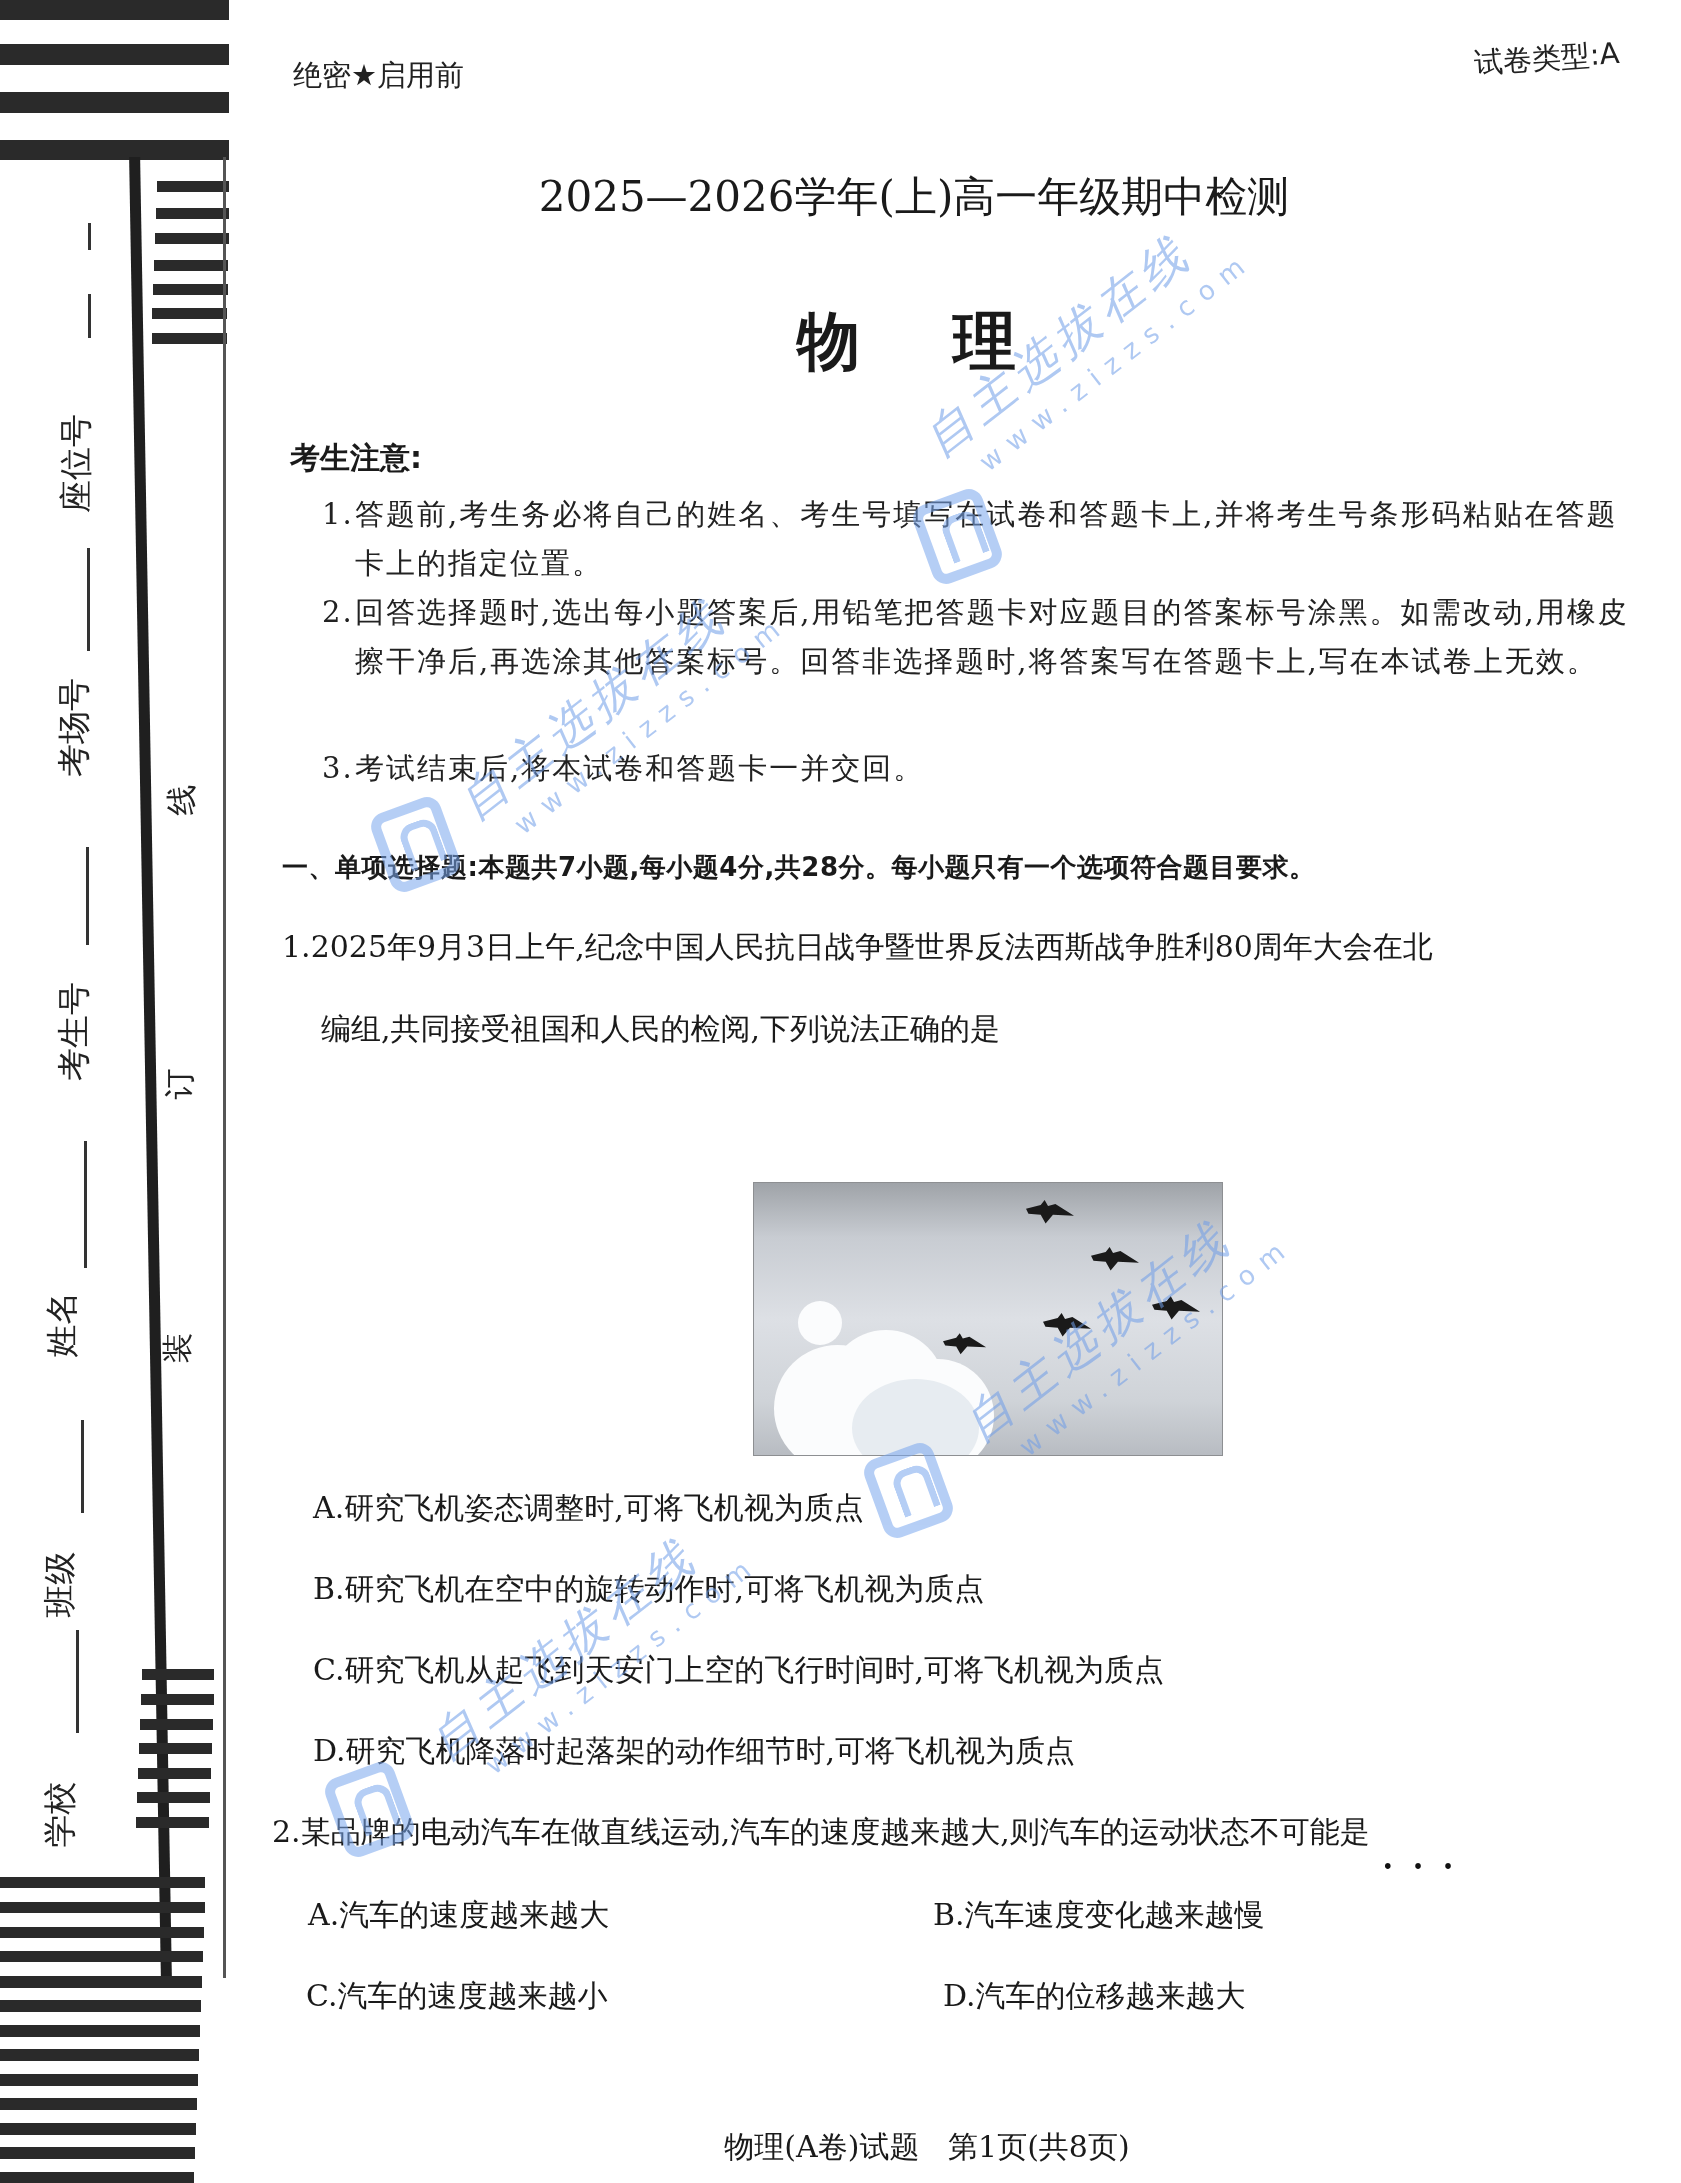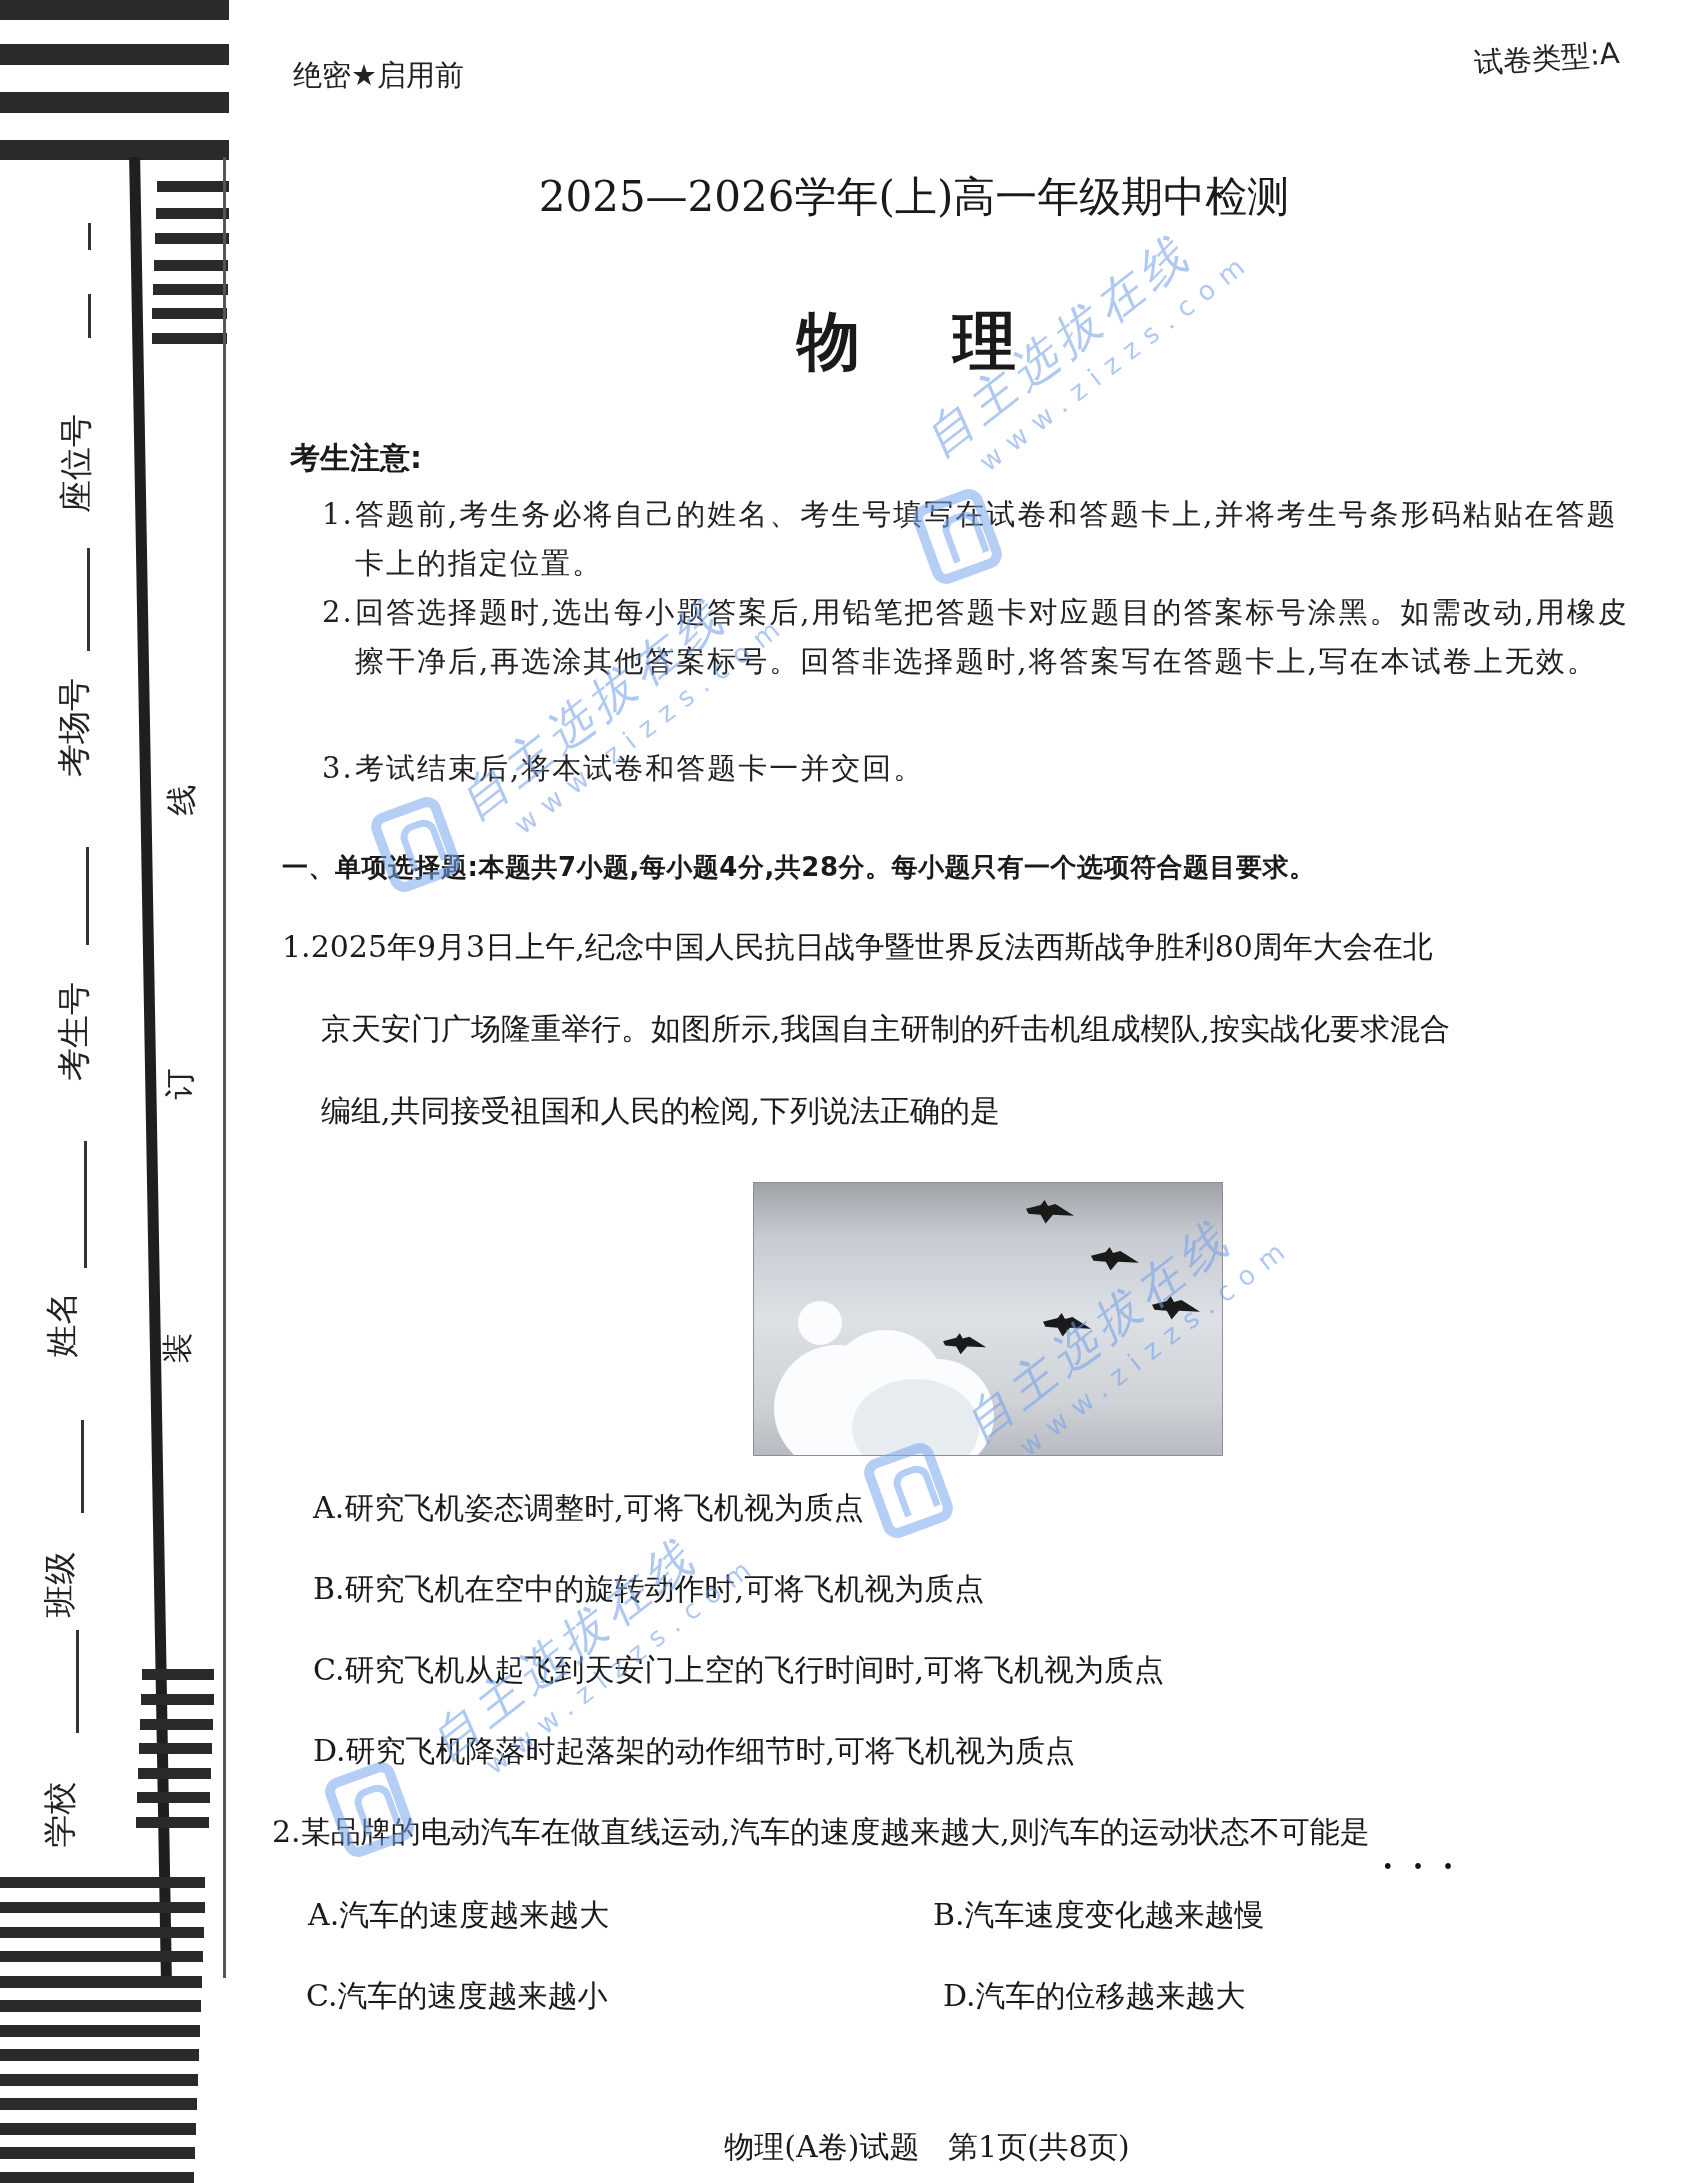--- a/index.html
+++ b/index.html
@@ -143,21 +143,20 @@
 </div>
 <div class="notice-item" style="top:744px;">
   <span class="num">3.</span>
   <span>考试结束后,将本试卷和答题卡一并交回。</span>
 </div>
 
 <div class="abs section-head">一、单项选择题:本题共7小题,每小题4分,共28分。每小题只有一个选项符合题目要求。</div>
 
 <div class="q-stem" style="top:906px;">
   <div><span>1.</span><span>2025年9月3日上午,纪念中国人民抗日战争暨世界反法西斯战争胜利80周年大会在北</span></div>
-  <div class="cont">京天安门广场隆重举行。如图所示,我国自主研制的歼击机组成楔队,按实战化要求混合</div>
   <div class="cont">编组,共同接受祖国和人民的检阅,下列说法正确的是</div>
 </div>
 
 <div class="figure" title="五架歼击机楔形编队飞行照片">
   <div class="cloud" style="left:19.6px;top:162px;width:127px;height:127px;"></div>
   <div class="cloud" style="left:73px;top:147px;width:118px;height:118px;"></div>
   <div class="cloud" style="left:127px;top:176px;width:113px;height:113px;"></div>
   <div class="cloud" style="left:44px;top:118px;width:44px;height:44px;"></div>
   <div class="cloud" style="left:98px;top:196px;width:127px;height:98px;background:#e7ecf1;"></div>
   <svg class="jet" style="left:272px;top:17px;" width="49" height="24.5" viewBox="0 0 100 50">

